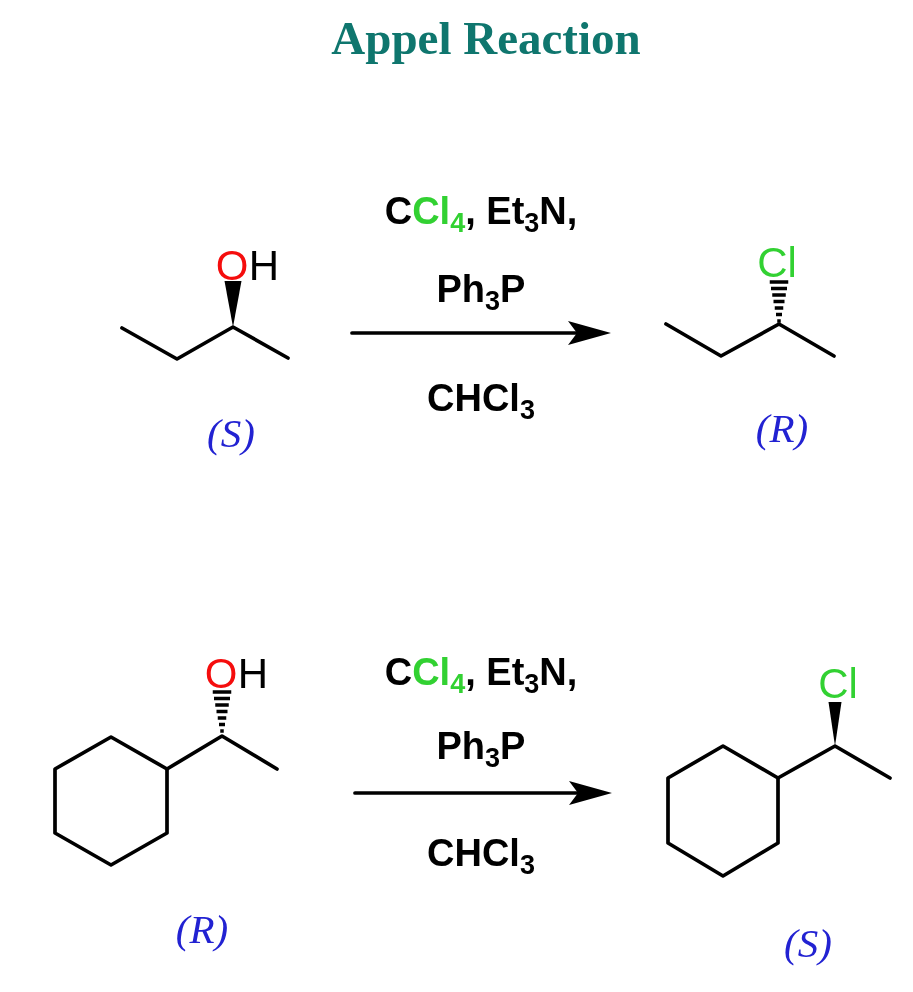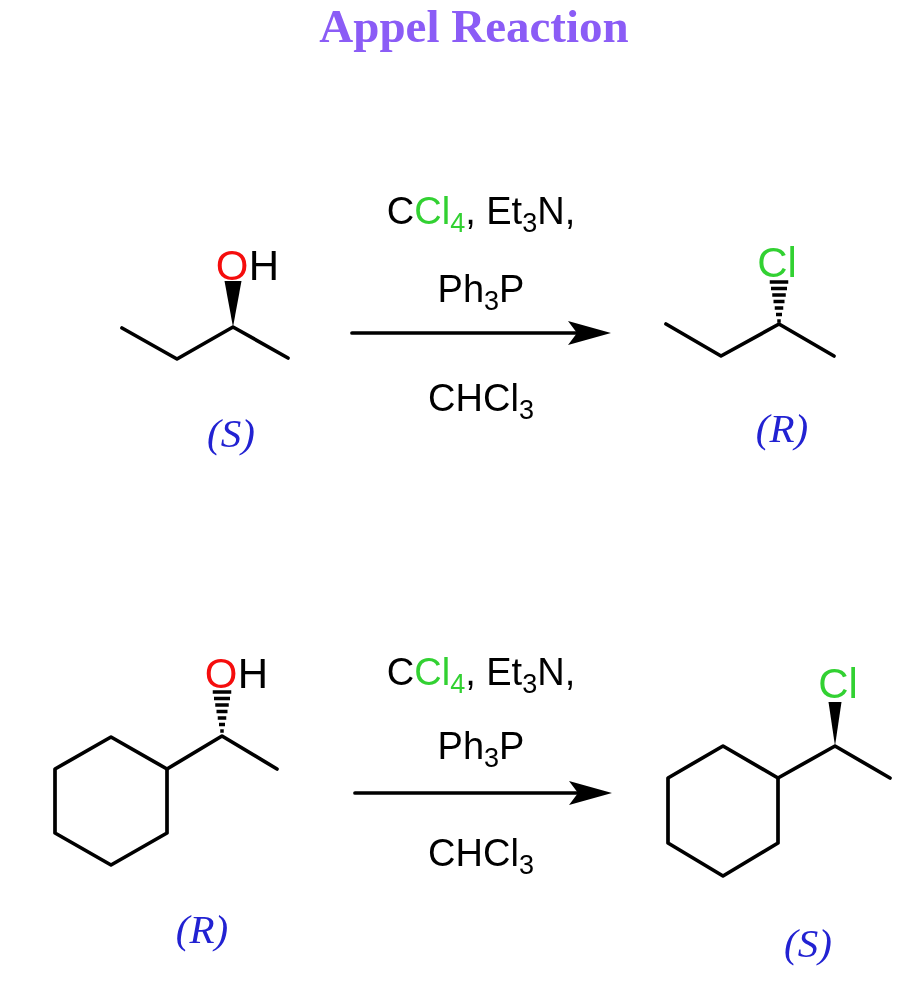--- a/index.html
+++ b/index.html
@@ -13,26 +13,26 @@
     height: 992px;
     background: #ffffff;
     overflow: hidden;
     font-family: "Liberation Sans", sans-serif;
   }
   .title {
     position: absolute;
     top: 3px;
     left: 474px;
     transform: translateX(-50%);
-    margin: 0;
+    margin: 12px;
     font-family: "Liberation Serif", serif;
     font-weight: bold;
     font-size: 47px;
     line-height: 1.0;
-    color: #8b5cf6;
+    color: #0f766e;
     white-space: nowrap;
   }
   .scheme-svg {
     position: absolute;
     top: 0;
     left: 0;
   }
   .bond {
     stroke: #000;
     stroke-width: 3.7;
@@ -61,20 +61,21 @@
     fill: var(--stereo-blue);
   }
   .cond {
     position: absolute;
     transform: translateX(-50%);
     left: 481px;
     font-size: 38px;
     line-height: 38px;
     color: #000;
     white-space: nowrap;
+    font-weight: bold;
   }
   .cond sub {
     font-size: 27px;
     line-height: 0;
     vertical-align: -8px;
   }
   .green { color: var(--chlorine-green); }
 </style>
 </head>
 <body>

